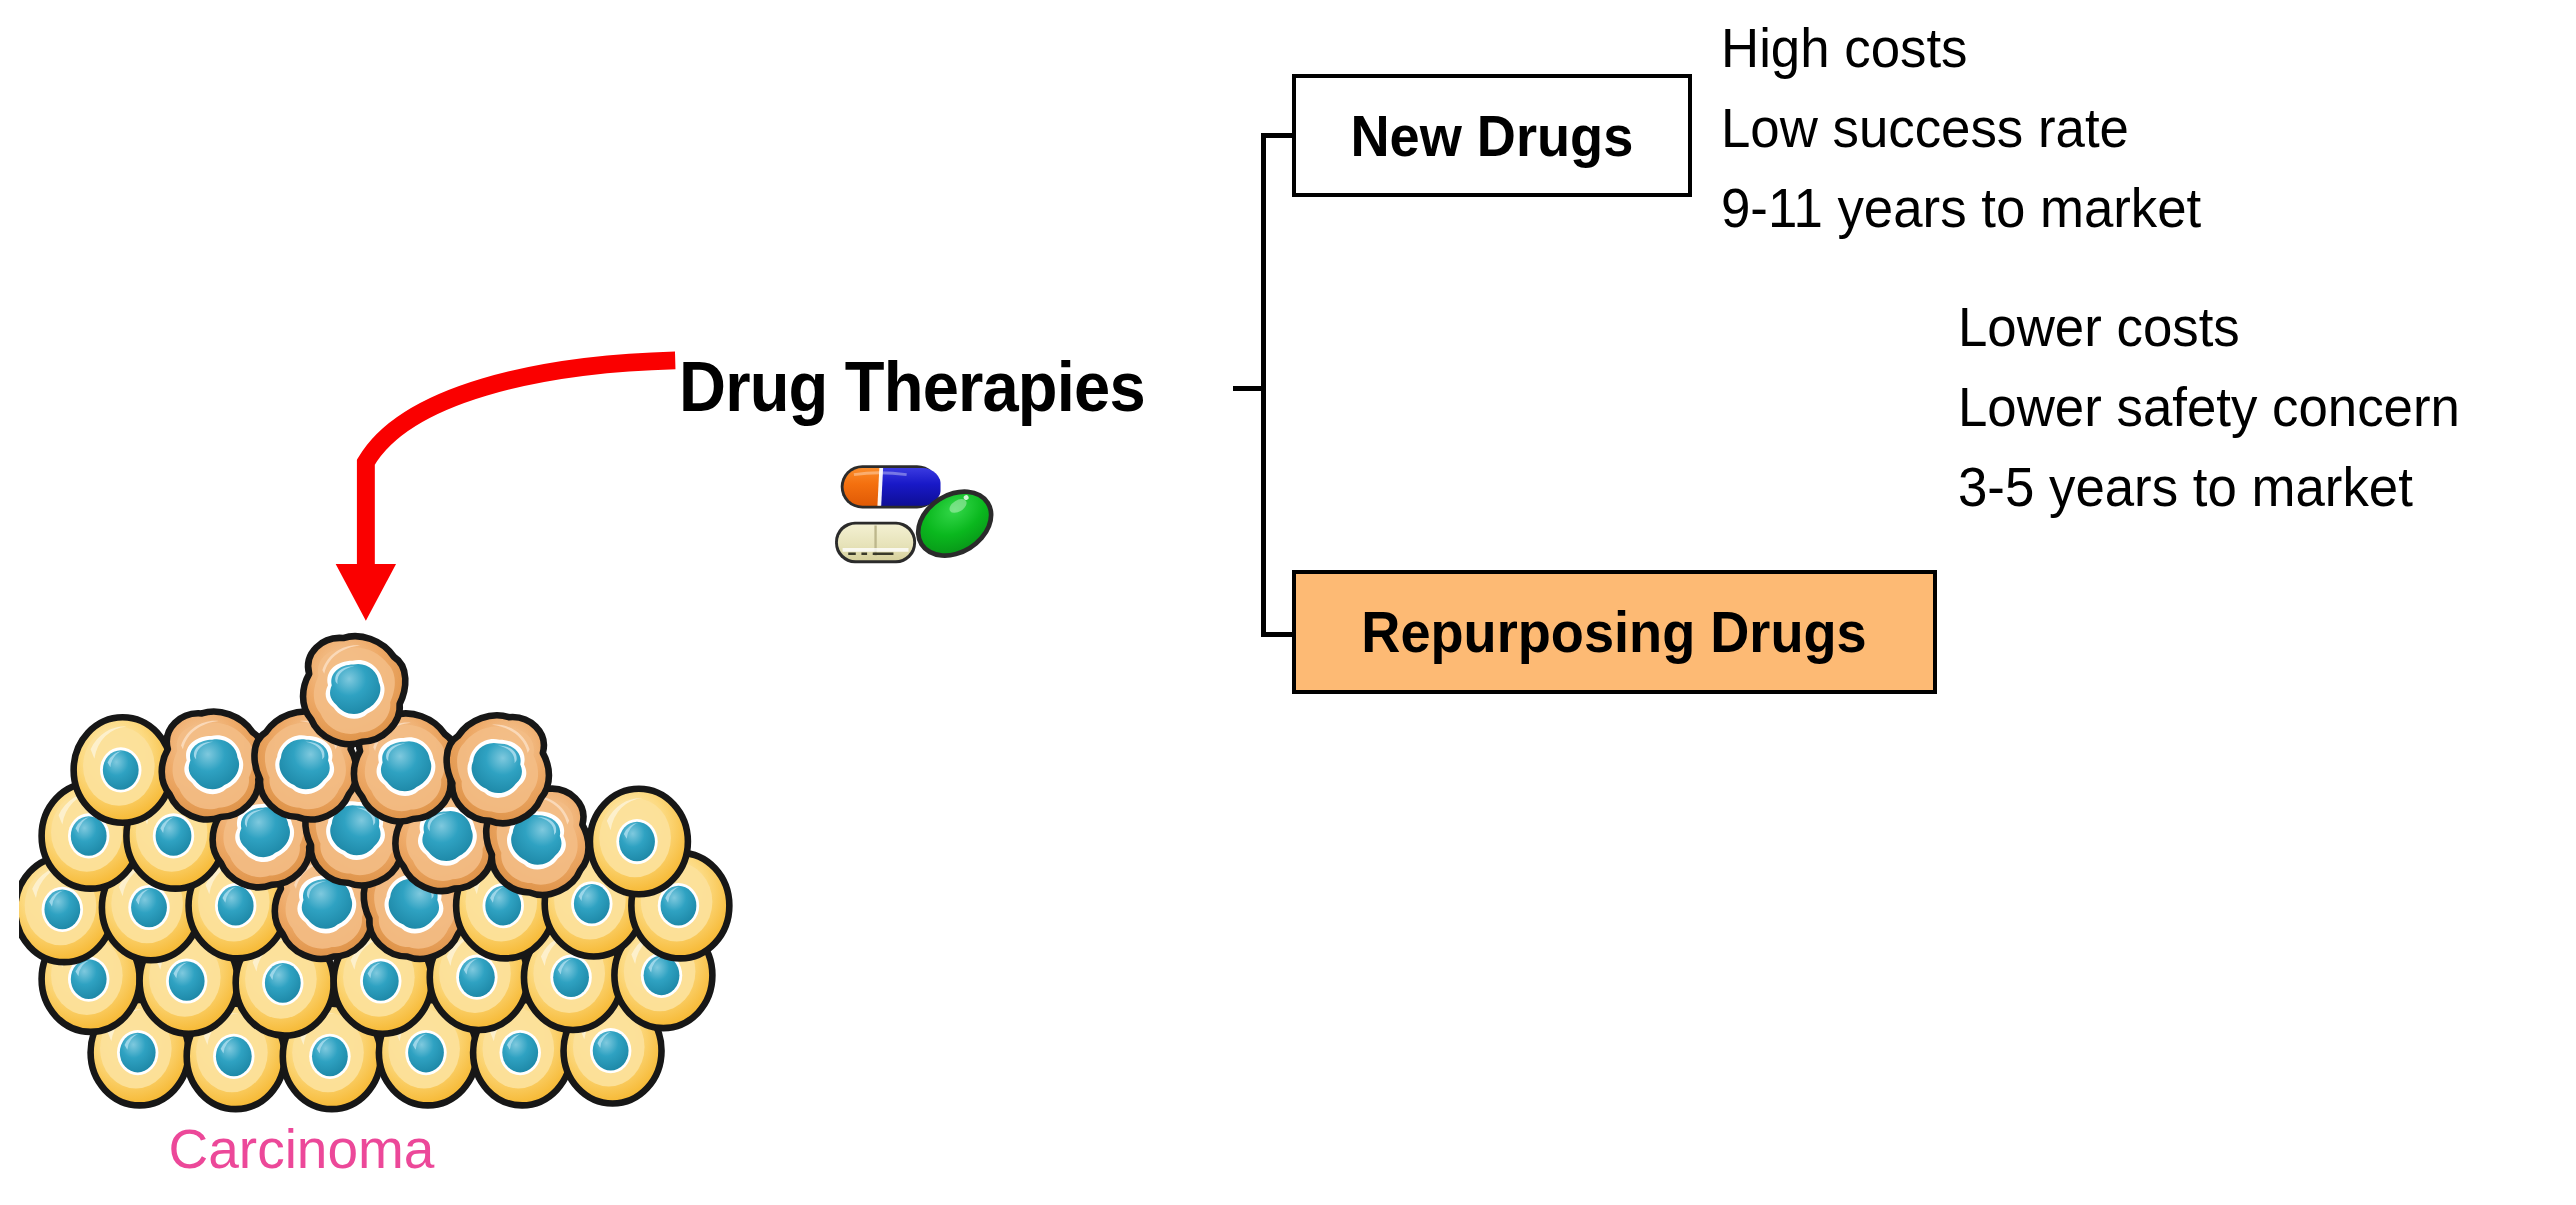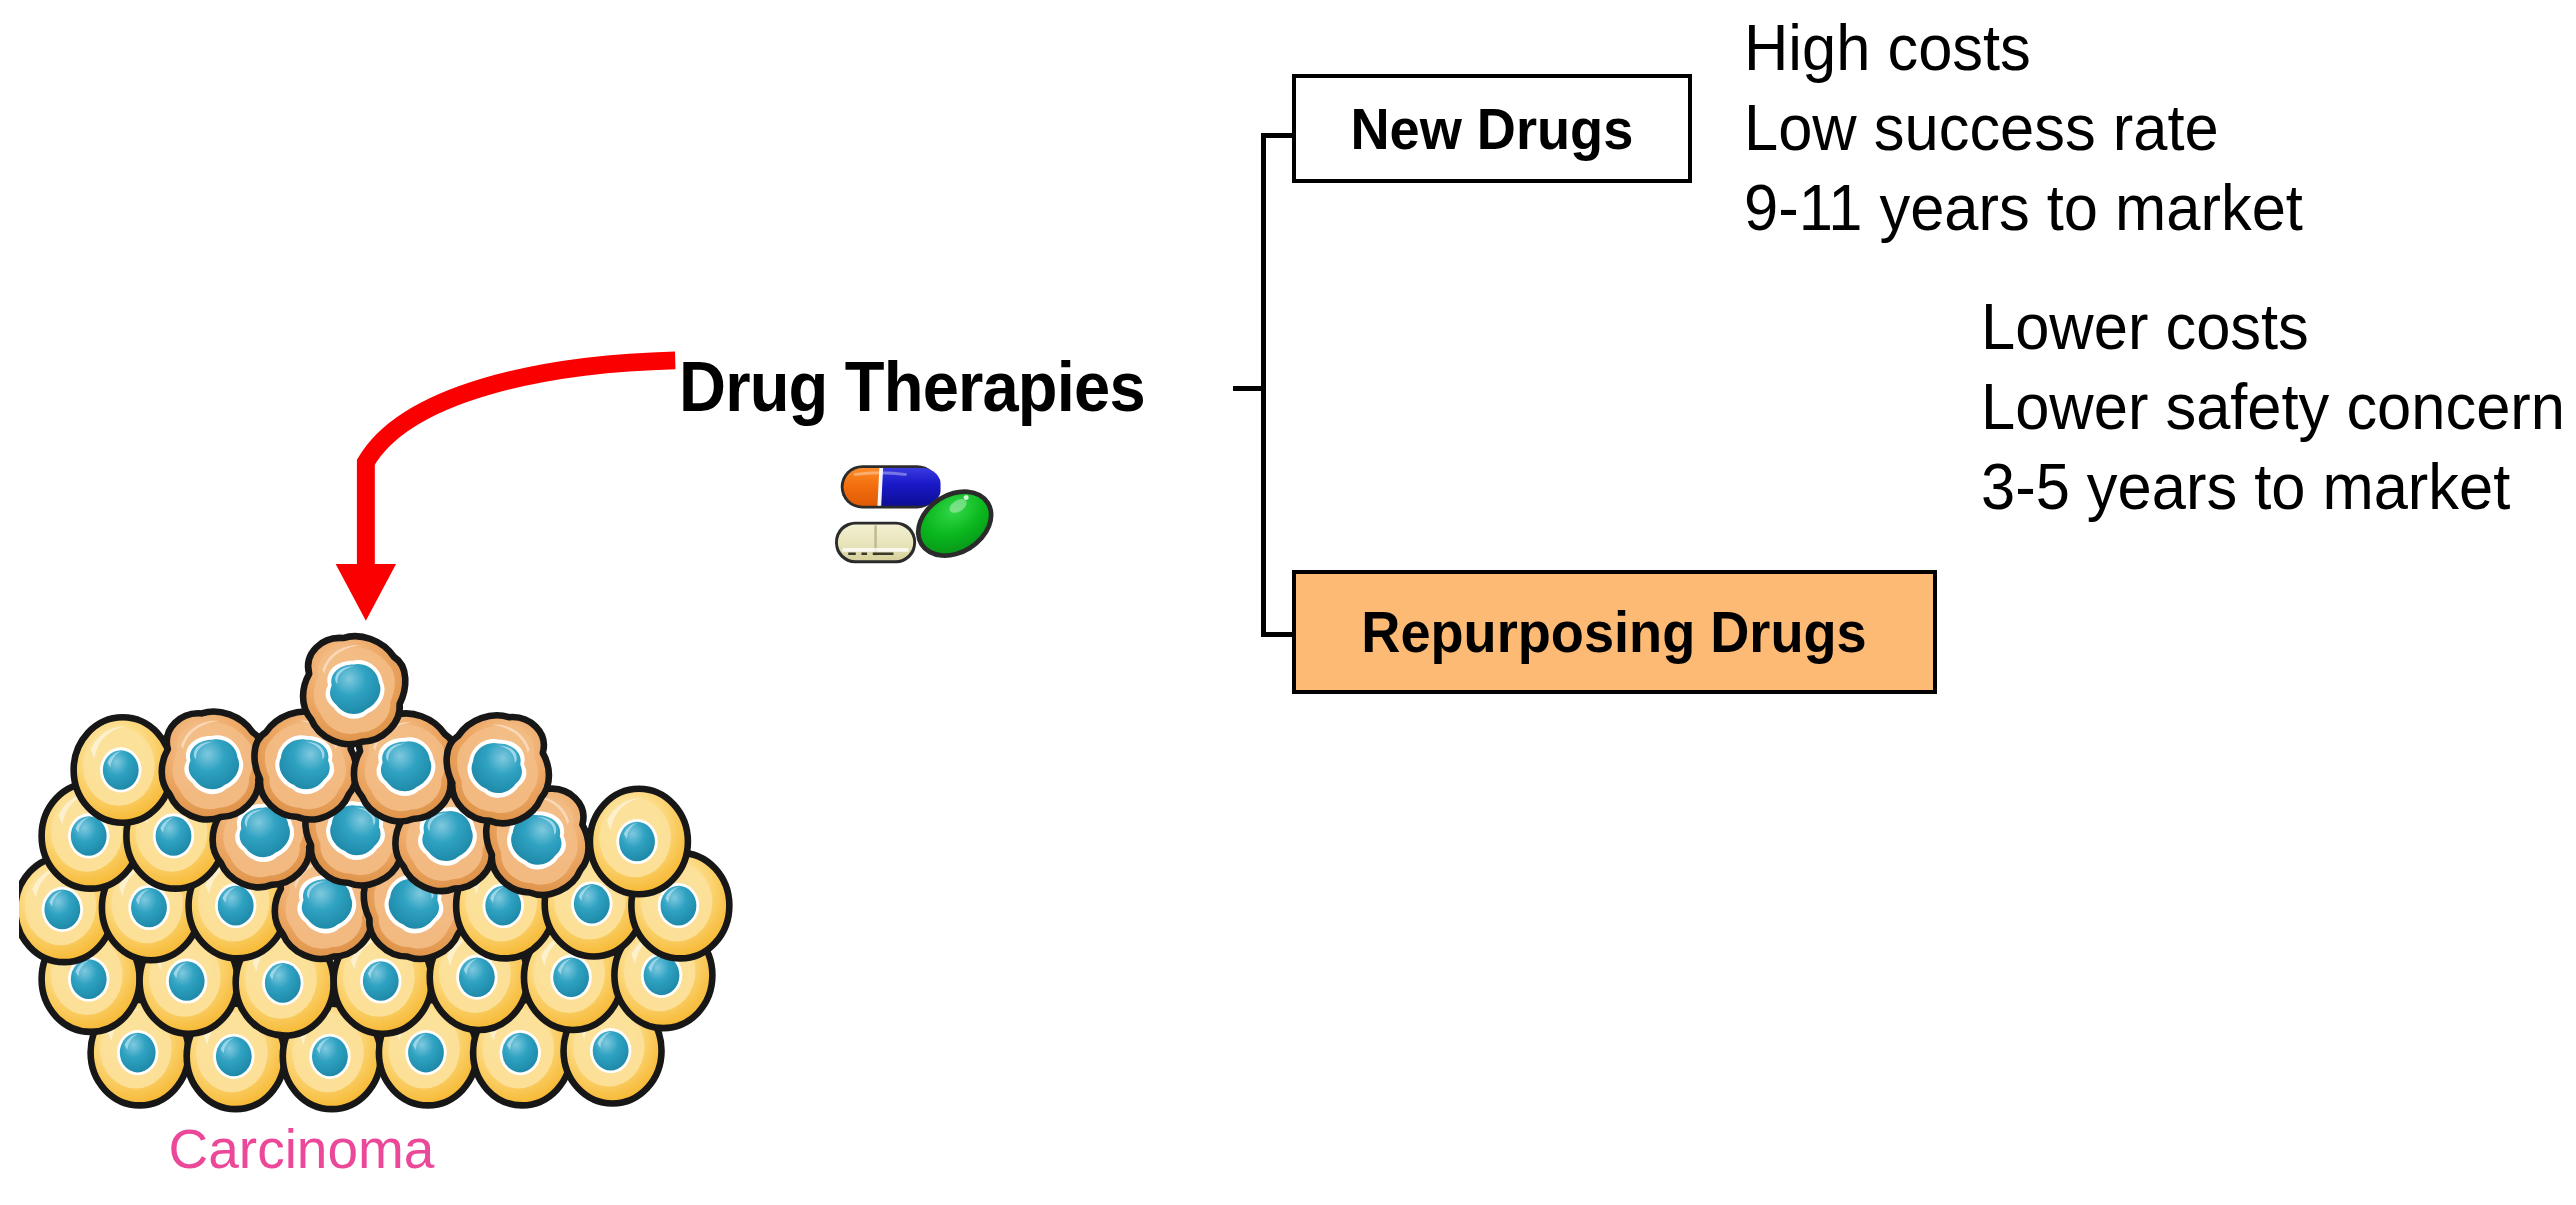--- a/index.html
+++ b/index.html
@@ -43,21 +43,21 @@
     justify-content: center;
     font-weight: bold;
     color: #000000;
     font-family: "Liberation Sans Narrow", "Liberation Sans", sans-serif;
     white-space: nowrap;
   }
   #box-new-drugs {
     left: 1292px;
     top: 74px;
     width: 400px;
-    height: 109px;
+    height: 123px;
     background: #ffffff;
     font-size: 57px;
   }
   #box-repurposing-drugs {
     left: 1292px;
     top: 570px;
     width: 645px;
     height: 124px;
     background: #fdba74;
     font-size: 57px;
@@ -74,25 +74,24 @@
   }
   #conn-stub-left   { left: 1233px; top: 386px; width: 32px; height: 4.7px; }
   #conn-vertical    { left: 1261px; top: 133px; width: 4.7px; height: 504px; }
   #conn-branch-top  { left: 1261px; top: 133px; width: 34px; height: 4.7px; }
   #conn-branch-bot  { left: 1261px; top: 632px; width: 34px; height: 4.7px; }
 
   
   .detail-list {
     position: absolute;
     font-family: "Liberation Sans Narrow", "Liberation Sans", sans-serif;
-    font-size: 64px;
+    font-size: 55px;
     line-height: 80px;
     color: #000000;
     white-space: nowrap;
-    margin-left: 23px;
   }
   .detail-list div { transform: scaleX(0.96); transform-origin: left center; }
   #details-new-drugs    { left: 1721px; top: 7.5px; }
   #details-repurposing  { left: 1958px; top: 287px; }
 
   
   #red-arrow {
     position: absolute;
     left: 264px;
     top: 349px;

